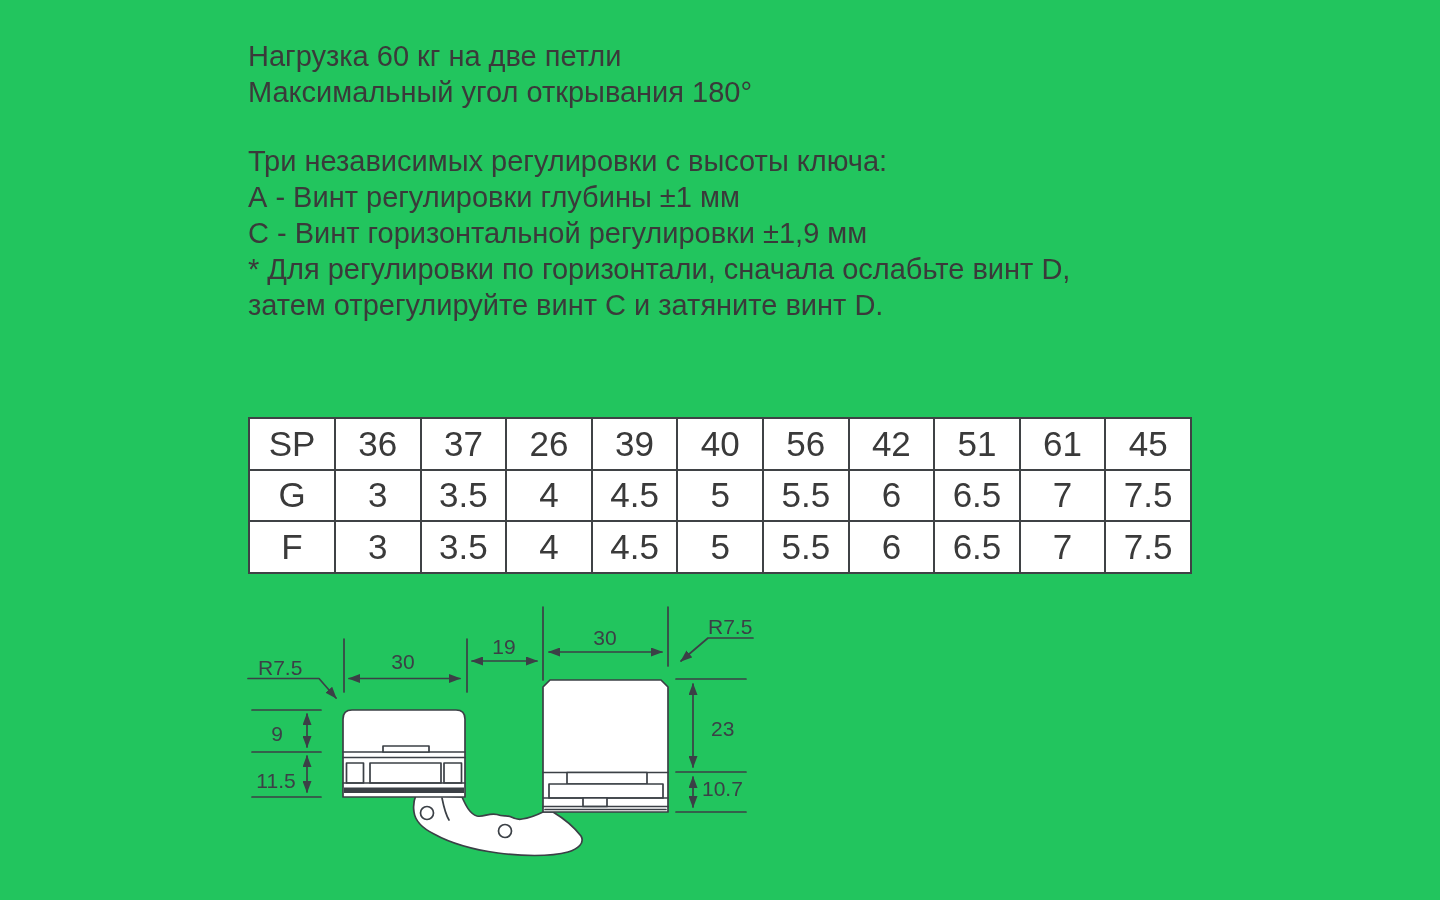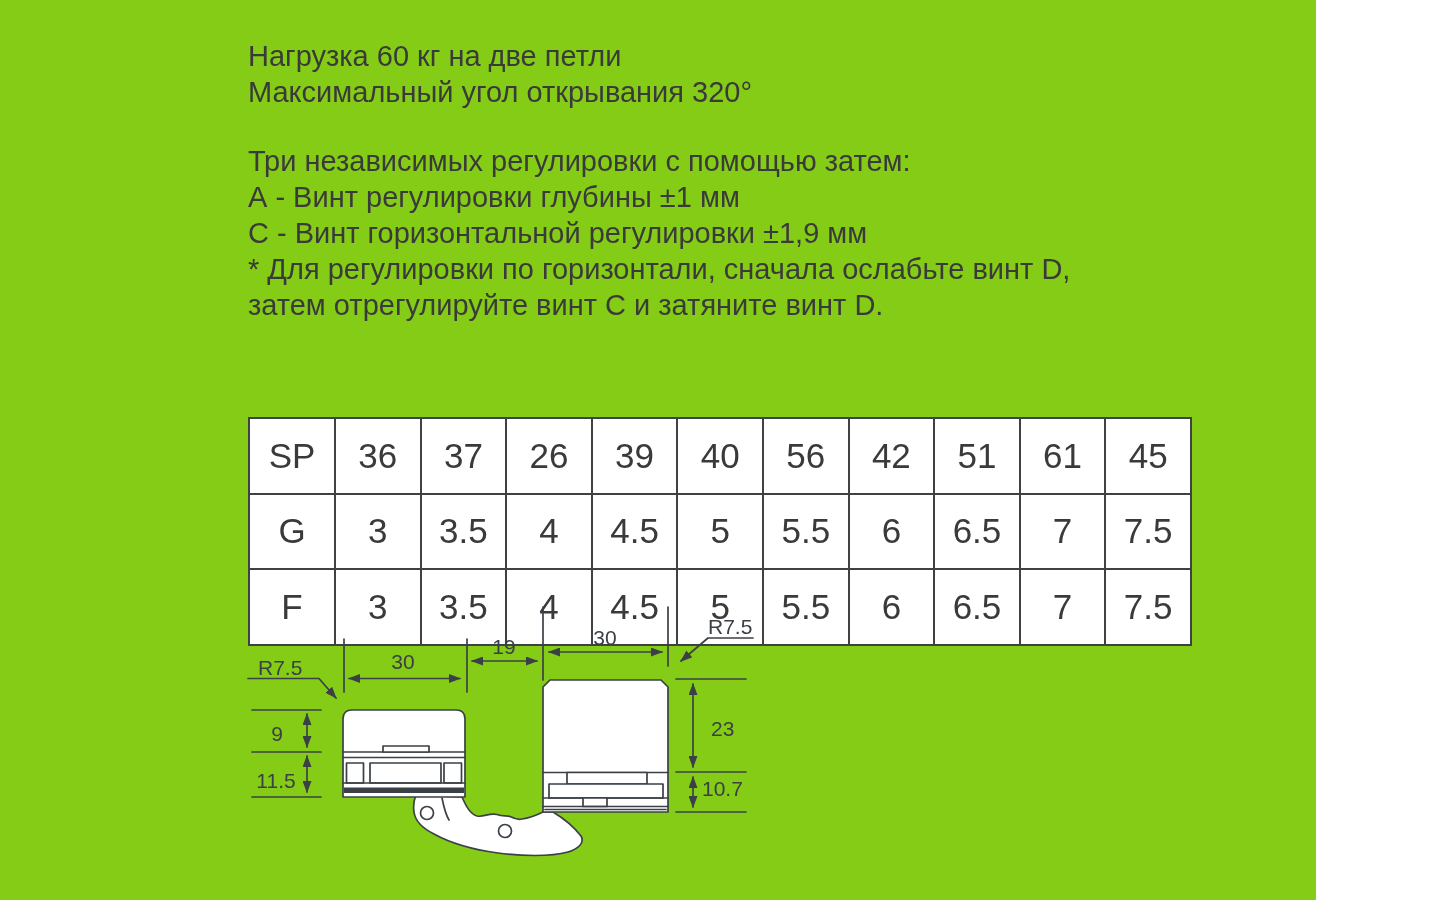--- a/index.html
+++ b/index.html
@@ -1,43 +1,43 @@
 <!DOCTYPE html>
 <html><head>
 <meta charset="utf-8">
 <style>
   html,body{margin:0;padding:0;background:#ffffff;}
   .canvas{
-    position:relative;width:1316px;height:900px;background:#84cc16;overflow:hidden;
+    position:relative;width:1440px;height:900px;background:#22c55e;overflow:hidden;
     font-family:"Liberation Sans","DejaVu Sans",sans-serif;color:#3a3a3a;
   }
   .text-block{position:absolute;font-size:29px;line-height:36px;color:#3a3a3a;white-space:nowrap;}
   .size-table{
     position:absolute;left:248px;top:417px;width:944px;
     border-collapse:collapse;table-layout:fixed;
   }
   .size-table td{
     border:2px solid #3f4245;height:49.5px;text-align:center;vertical-align:middle;
-    font-size:35px;color:#3a3a3a;padding:12px;background:#ffffff;margin-top:35px;
+    font-size:35px;color:#3a3a3a;padding:0;background:#ffffff;margin-top:35px;
   }
   .drawing-svg{position:absolute;left:0;top:0;width:1440px;height:900px;}
   .drawing-svg text{font-family:"Liberation Sans","DejaVu Sans",sans-serif;font-size:21px;fill:#3b4046;}
 </style>
 </head>
 <body>
 
 <div class="canvas">
 
   <div class="text-block" style="left:248px;top:38px">
     <div>Нагрузка 60 кг на две петли</div>
-    <div>Максимальный угол открывания 320°</div>
+    <div>Максимальный угол открывания 180°</div>
   </div>
 
   <div class="text-block" style="left:248px;top:143px">
-    <div>Три независимых регулировки с помощью затем:</div>
+    <div>Три независимых регулировки с высоты ключа:</div>
     <div>А - Винт регулировки глубины ±1 мм</div>
     <div>С - Винт горизонтальной регулировки ±1,9 мм</div>
     <div>* Для регулировки по горизонтали, сначала ослабьте винт D,</div>
     <div>затем отрегулируйте винт С и затяните винт D.</div>
   </div>
 
   <table class="size-table">
     <colgroup>
       <col style="width:86px">
       <col>

